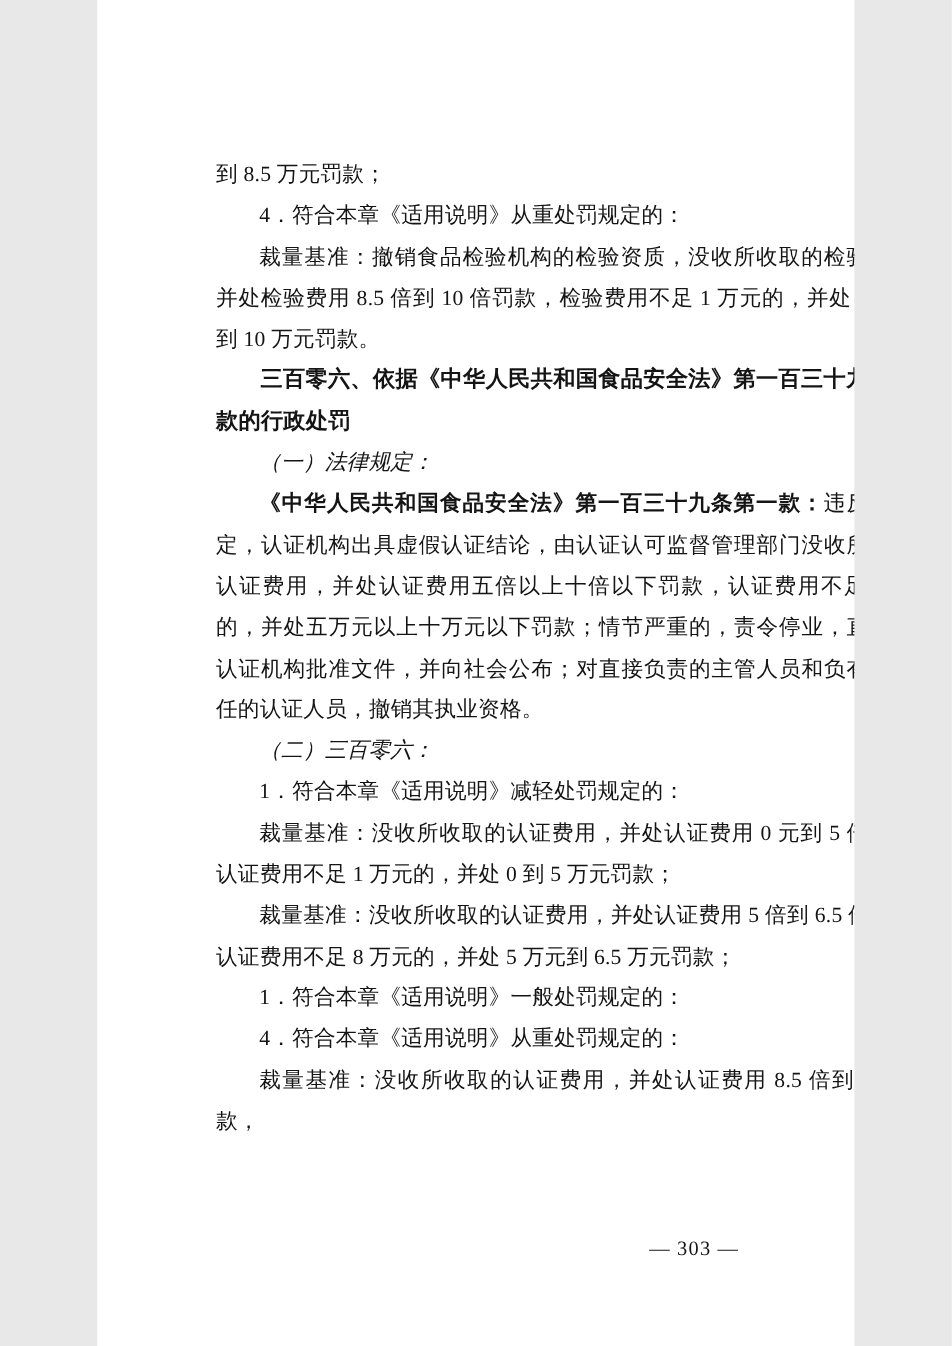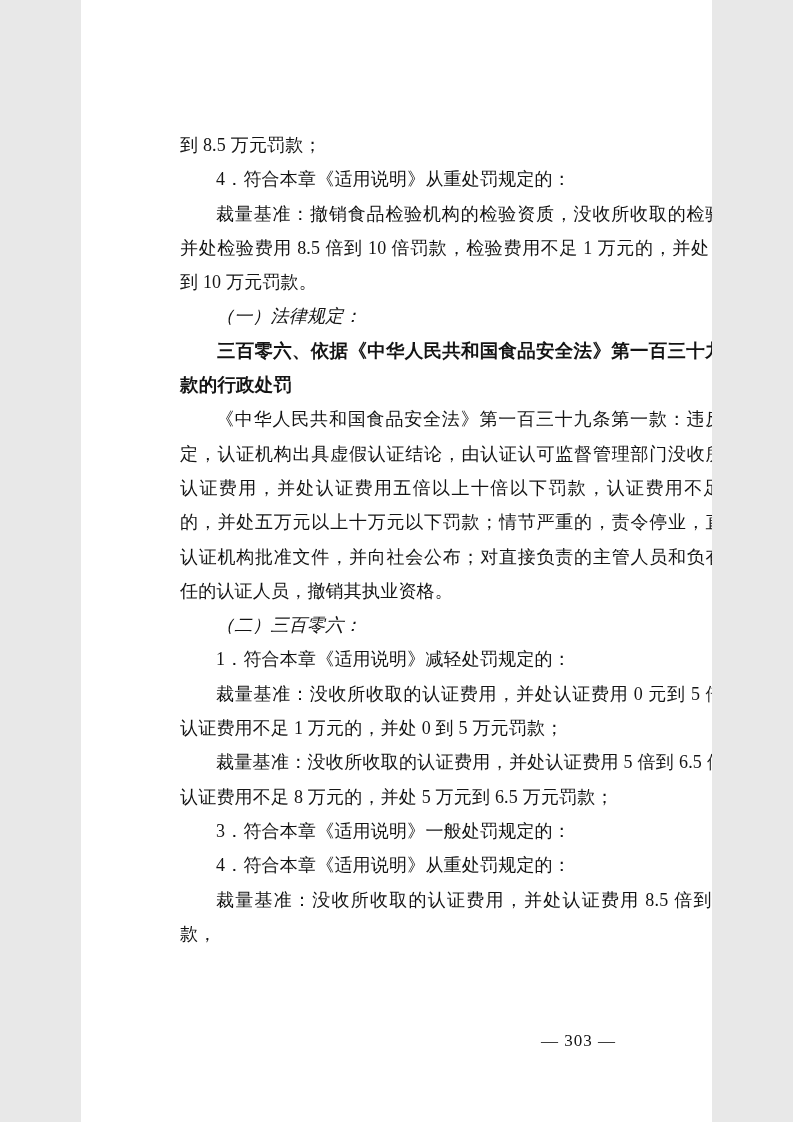--- a/index.html
+++ b/index.html
@@ -38,21 +38,21 @@
   .para.heading {
     font-family: "Liberation Sans", "DejaVu Sans", sans-serif;
     font-weight: 700;
     font-size: 18.5px;
   }
   
   .para.kaiti {
     font-style: italic;
   }
   .seg-bold {
-    font-weight: 400;
+    font-weight: 700;
     margin-top: 36px;
   }
   .footer {
     position: absolute;
     top: 1031px;
     right: 96px;
     font-size: 17px;
     letter-spacing: 1px;
     color: #141414;
     font-family: "Liberation Serif", "DejaVu Serif", serif;
@@ -60,25 +60,25 @@
 </style>
 </head>
 <body>
 
 <div class="page">
   <main class="content">
 
   <p class="para body"><span>到 8.5 万元罚款；</span></p>
       <p class="para body indent"><span>4．符合本章《适用说明》从重处罚规定的：</span></p>
       <p class="para body indent"><span>裁量基准：撤销食品检验机构的检验资质，没收所收取的检验费用，并处检验费用 8.5 倍到 10 倍罚款，检验费用不足 1 万元的，并处 8.5 万元到 10 万元罚款。</span></p>
+      <p class="para heading indent"><span>三百零六、依据《中华人民共和国食品安全法》第一百三十九条第一款的行政处罚</span></p>
       <p class="para kaiti indent"><span>（一）法律规定：</span></p>
-      <p class="para heading indent"><span>三百零六、依据《中华人民共和国食品安全法》第一百三十九条第一款的行政处罚</span></p>
       <p class="para body indent"><span class="seg-bold">《中华人民共和国食品安全法》第一百三十九条第一款：</span><span>违反本法规定，认证机构出具虚假认证结论，由认证认可监督管理部门没收所收取的认证费用，并处认证费用五倍以上十倍以下罚款，认证费用不足一万元的，并处五万元以上十万元以下罚款；情节严重的，责令停业，直至撤销认证机构批准文件，并向社会公布；对直接负责的主管人员和负有直接责任的认证人员，撤销其执业资格。</span></p>
       <p class="para kaiti indent"><span>（二）三百零六：</span></p>
       <p class="para body indent"><span>1．符合本章《适用说明》减轻处罚规定的：</span></p>
       <p class="para body indent"><span>裁量基准：没收所收取的认证费用，并处认证费用 0 元到 5 倍罚款，认证费用不足 1 万元的，并处 0 到 5 万元罚款；</span></p>
       <p class="para body indent"><span>裁量基准：没收所收取的认证费用，并处认证费用 5 倍到 6.5 倍罚款，认证费用不足 8 万元的，并处 5 万元到 6.5 万元罚款；</span></p>
-      <p class="para body indent"><span>3．符合本章《适用说明》一般处罚规定的：</span></p>
+      <p class="para body indent"><span>1．符合本章《适用说明》一般处罚规定的：</span></p>
       <p class="para body indent"><span>4．符合本章《适用说明》从重处罚规定的：</span></p>
       <p class="para body indent"><span>裁量基准：没收所收取的认证费用，并处认证费用 8.5 倍到 10 倍罚款，</span></p>
     </main>
   <div class="footer">— 303 —</div>
 </div>
 
 </body></html>

